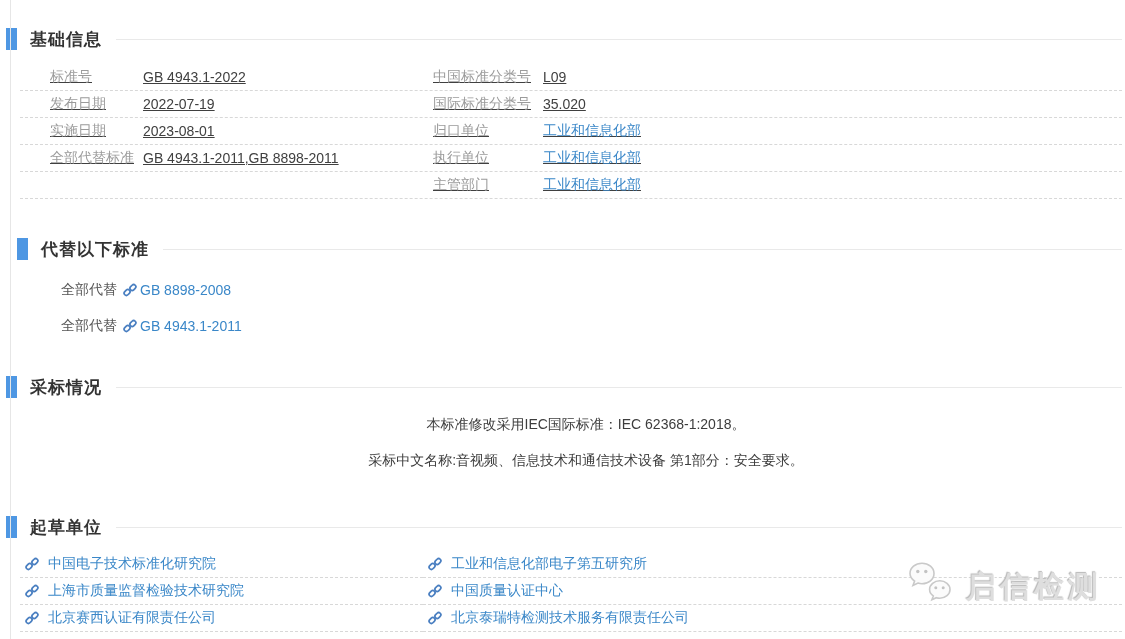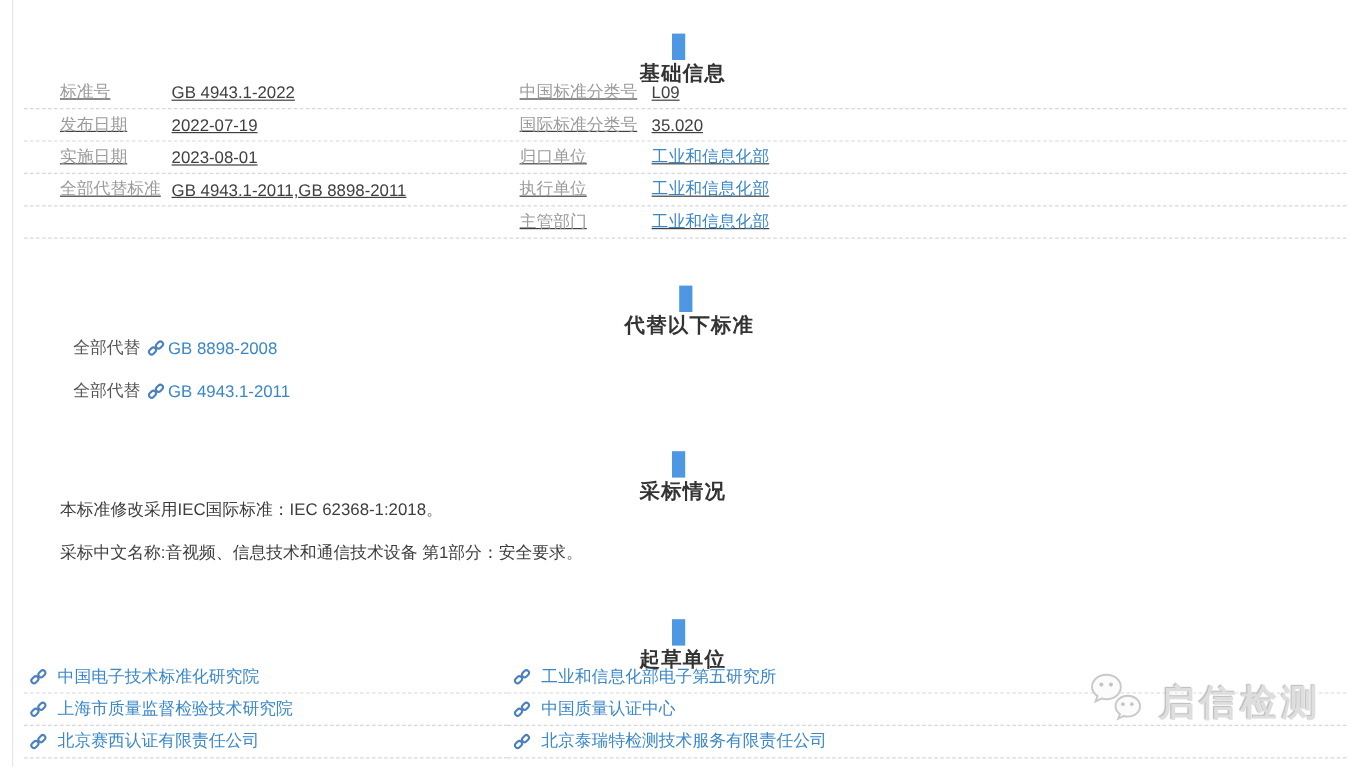--- a/index.html
+++ b/index.html
@@ -4,42 +4,42 @@
 <style>
   html,body{margin:0;padding:0;}
   body{
     width:1125px;height:639px;position:relative;overflow:hidden;
     background:#ffffff;color:#404040;
     font-family:"Liberation Sans","DejaVu Sans",sans-serif;
   }
   .vline{position:absolute;left:10px;top:0;height:639px;width:1px;background:#e6e6e6;}
 
   
-  .sec-header{display:flex;align-items:center;height:22px;flex-direction:column;}
+  .sec-header{display:flex;align-items:center;height:22px;}
   .sec-marker{width:11px;height:22px;background:#4e97e3;margin-left:6px;flex:0 0 auto;}
   .sec-title{margin-left:13px;font-size:17px;font-weight:700;color:#333;letter-spacing:1px;white-space:nowrap;}
   .sec-rule{flex:1;height:0;border-top:1px solid #e9e9e9;margin:0 3px 0 14px;}
 
   
   .info-table{margin:14px 3px 0 20px;}
   .trow{display:flex;height:26px;align-items:center;border-bottom:1px dashed #d8d8d8;font-size:14px;text-decoration:underline;}
   .tl1{width:123px;padding-left:30px;box-sizing:border-box;color:#9b9b9b;flex:0 0 auto;}
   .tv1{width:290px;color:#404040;flex:0 0 auto;}
   .tl2{width:110px;color:#9b9b9b;flex:0 0 auto;}
   .tv2{flex:1;}
   .lnk{color:#3a87c8;text-decoration:none;cursor:pointer;}
 
   
   .rep-item{margin:20px 0 0 50px;font-size:14px;color:#555;display:flex;align-items:center;height:19px;}
   .rep-item + .rep-item{margin-top:17px;}
   .rep-item .chain{margin:0 3px 0 6px;}
   .rep-link{color:#3a87c8;text-decoration:none;cursor:pointer;}
 
   
-  .adopt-line{margin:17px 3px 0 50px;font-size:14px;color:#3d3d3d;line-height:19px;}
+  .adopt-line{margin:17px 3px 0 50px;font-size:14px;color:#3d3d3d;line-height:19px;text-align:center;}
 
   
   .drafters{margin:13px 3px 0 20px;display:flex;justify-content:flex-end;}
   .d-col-left{width:403px;flex:0 0 auto;}
   .d-col-right{flex:1;}
   .d-row{height:26px;display:flex;align-items:center;border-bottom:1px dashed #d8d8d8;font-size:14px;}
   .d-row .chain{margin:0 9px 0 5px;flex:0 0 auto;}
   .d-link{color:#3a87c8;text-decoration:none;cursor:pointer;}
 
   .chain{width:14px;height:14px;display:inline-block;}

